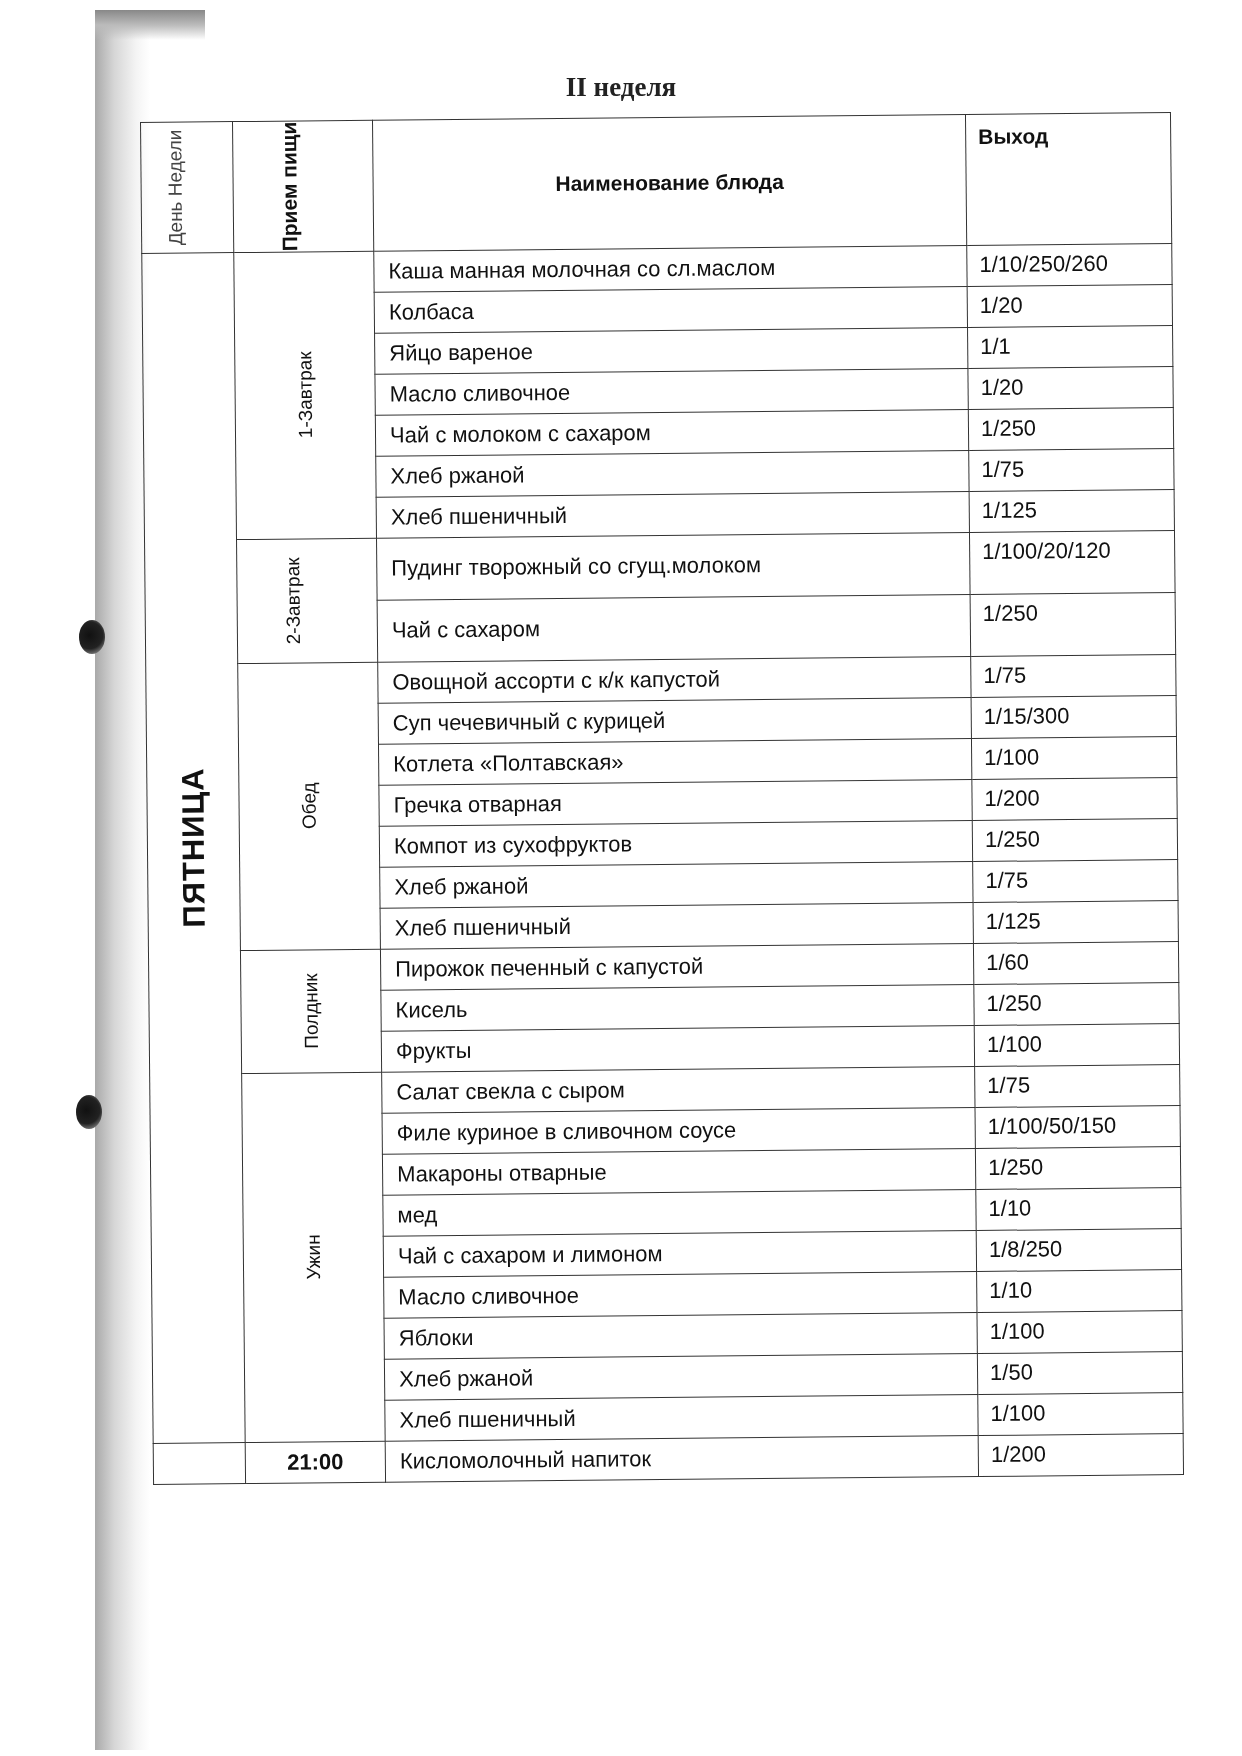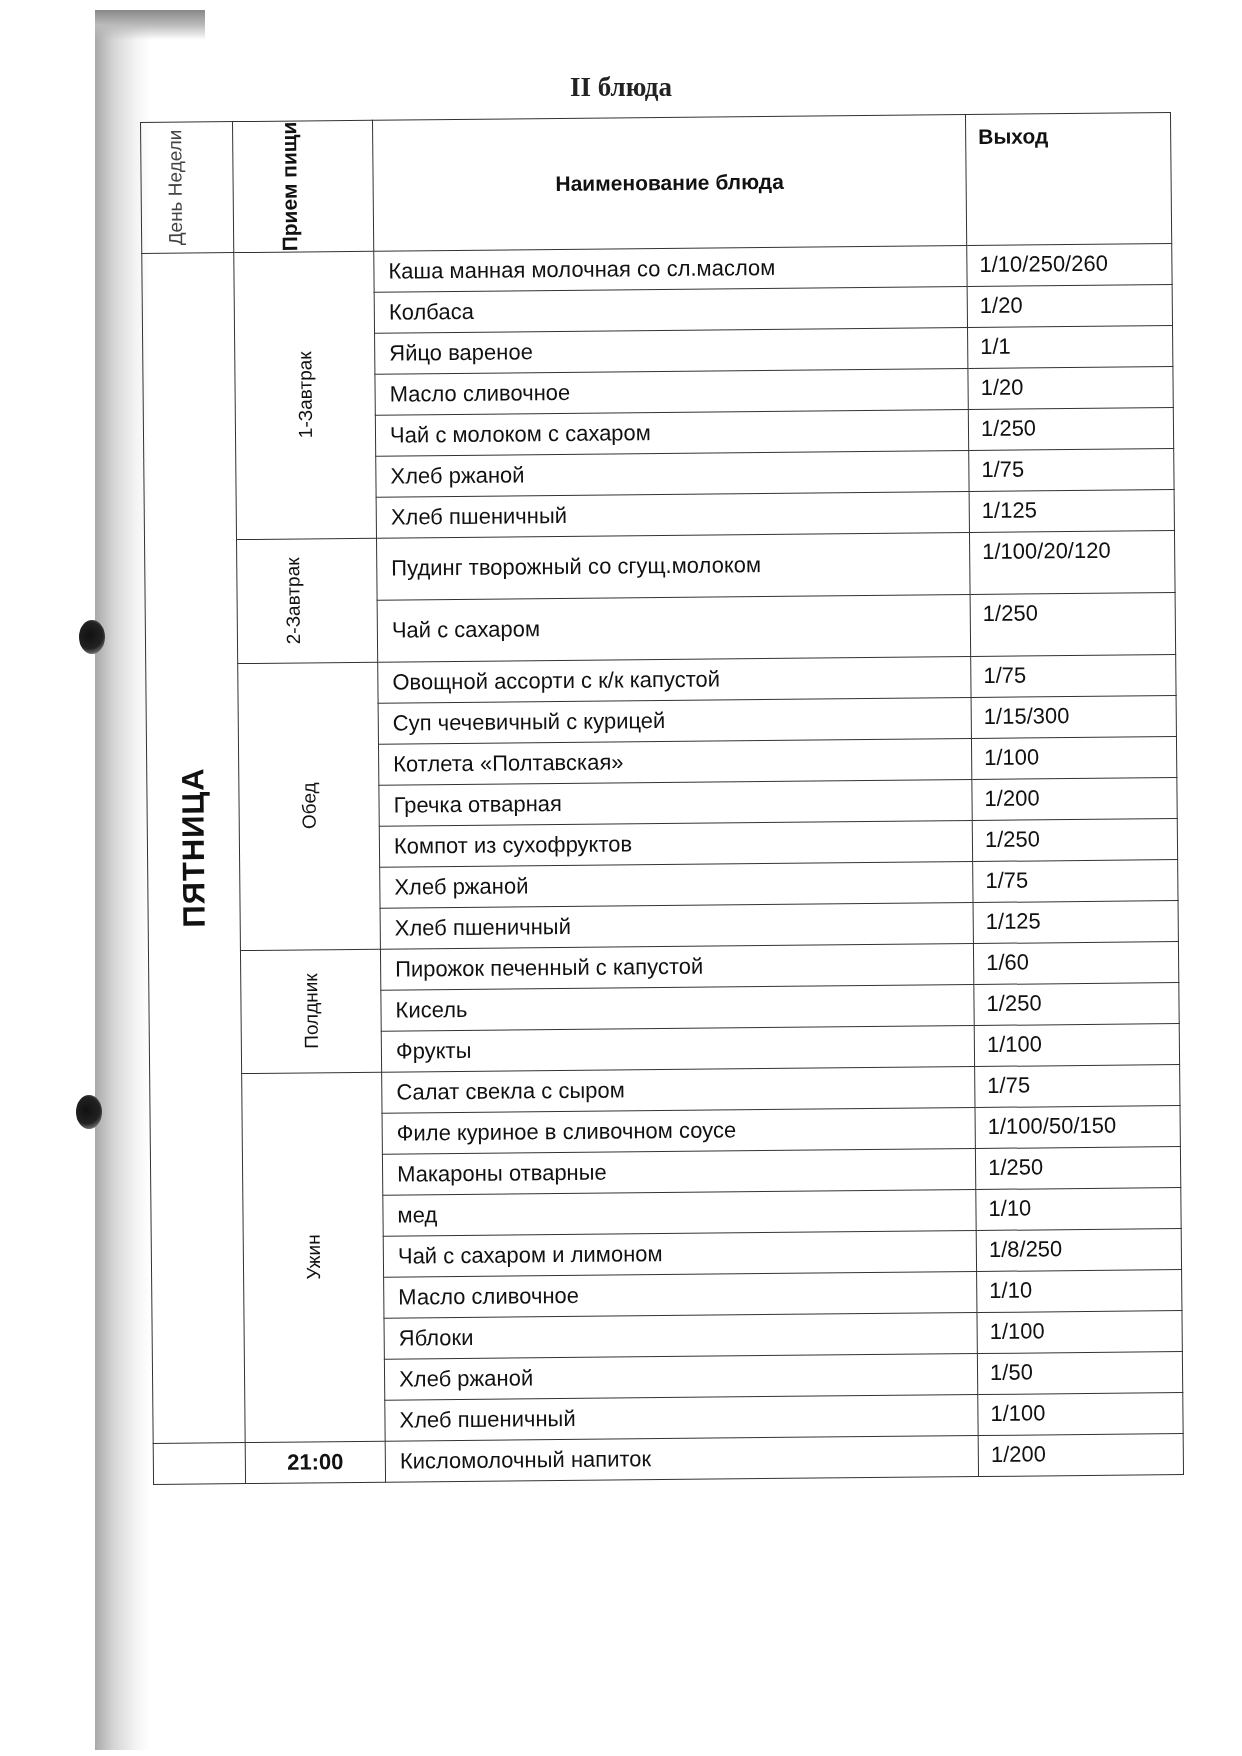--- a/index.html
+++ b/index.html
@@ -54,21 +54,21 @@
   .time-label { text-align: center; font-weight: bold; font-size: 22px; }
 </style>
 </head>
 <body>
 
 <div class="binder-shadow"></div>
 <div class="binder-top"></div>
 <div class="binder-hole" style="left:79px; top:620px;"></div>
 <div class="binder-hole" style="left:76px; top:1095px;"></div>
 
-<div class="doc-title">II блюда</div>
+<div class="doc-title">II неделя</div>
 
 <div class="sheet">
   <table class="menu">
     <colgroup>
         <col class="c-day">
         <col class="c-meal">
         <col class="c-dish">
         <col class="c-out">
       </colgroup>
     <thead>

